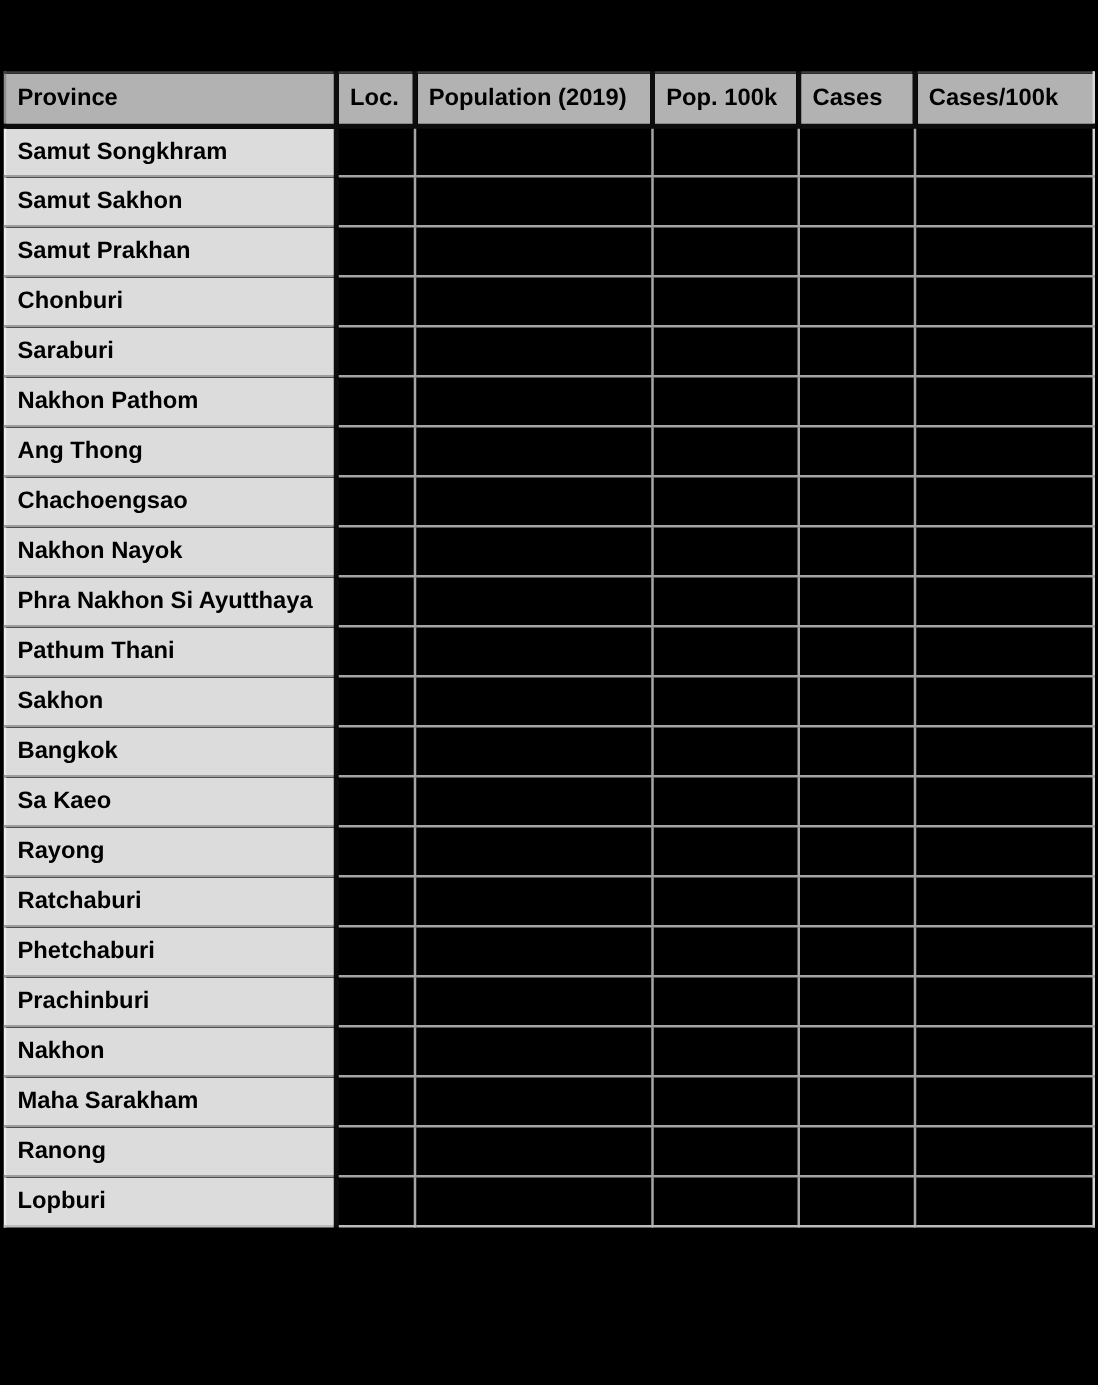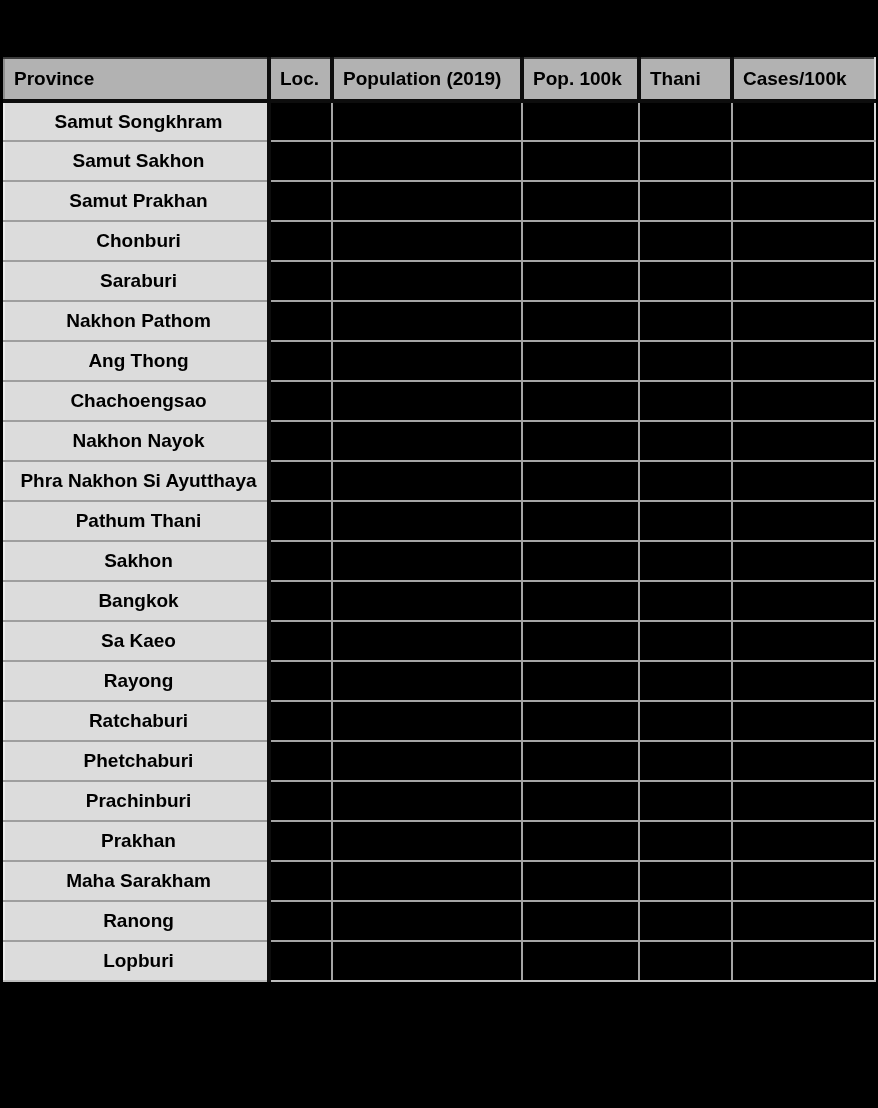--- a/index.html
+++ b/index.html
@@ -41,21 +41,21 @@
     overflow:hidden;white-space:nowrap;
   }
   thead th:first-child{border-left:2px solid #8e8e8e;}
   thead th:last-child{border-right:2px solid var(--outer-light);}
   tbody tr{height:40px;}
   tbody th.prov{
     background:var(--rowhead-bg);
     color:var(--text);
     font-size:19px;
     font-weight:bold;
-    text-align:center;
+    text-align:left;
     padding:0 4px 0 9px;
     border-left:2px solid #ececec;
     border-right:4px solid var(--dark-line);
     border-bottom:2px solid var(--rowhead-sep);
     overflow:hidden;white-space:nowrap;
   }
   tbody td{
     background:var(--cell-bg);
     border:2px solid var(--grid);
     color:var(--cell-bg); 
@@ -78,21 +78,21 @@
       <col style="width:117px">
       <col style="width:93px">
       <col style="width:143px">
     </colgroup>
     <thead>
       <tr>
         <th>Province</th>
         <th>Loc.</th>
         <th>Population (2019)</th>
         <th>Pop. 100k</th>
-        <th>Thani</th>
+        <th>Cases</th>
         <th>Cases/100k</th>
       </tr>
     </thead>
     <tbody>
         <tr>
           <th class="prov" scope="row">Samut Songkhram</th>
           <td></td>
           <td></td>
           <td></td>
           <td></td>
@@ -228,21 +228,21 @@
         </tr>
         <tr>
           <th class="prov" scope="row">Prachinburi</th>
           <td></td>
           <td></td>
           <td></td>
           <td></td>
           <td></td>
         </tr>
         <tr>
-          <th class="prov" scope="row">Prakhan</th>
+          <th class="prov" scope="row">Nakhon</th>
           <td></td>
           <td></td>
           <td></td>
           <td></td>
           <td></td>
         </tr>
         <tr>
           <th class="prov" scope="row">Maha Sarakham</th>
           <td></td>
           <td></td>

